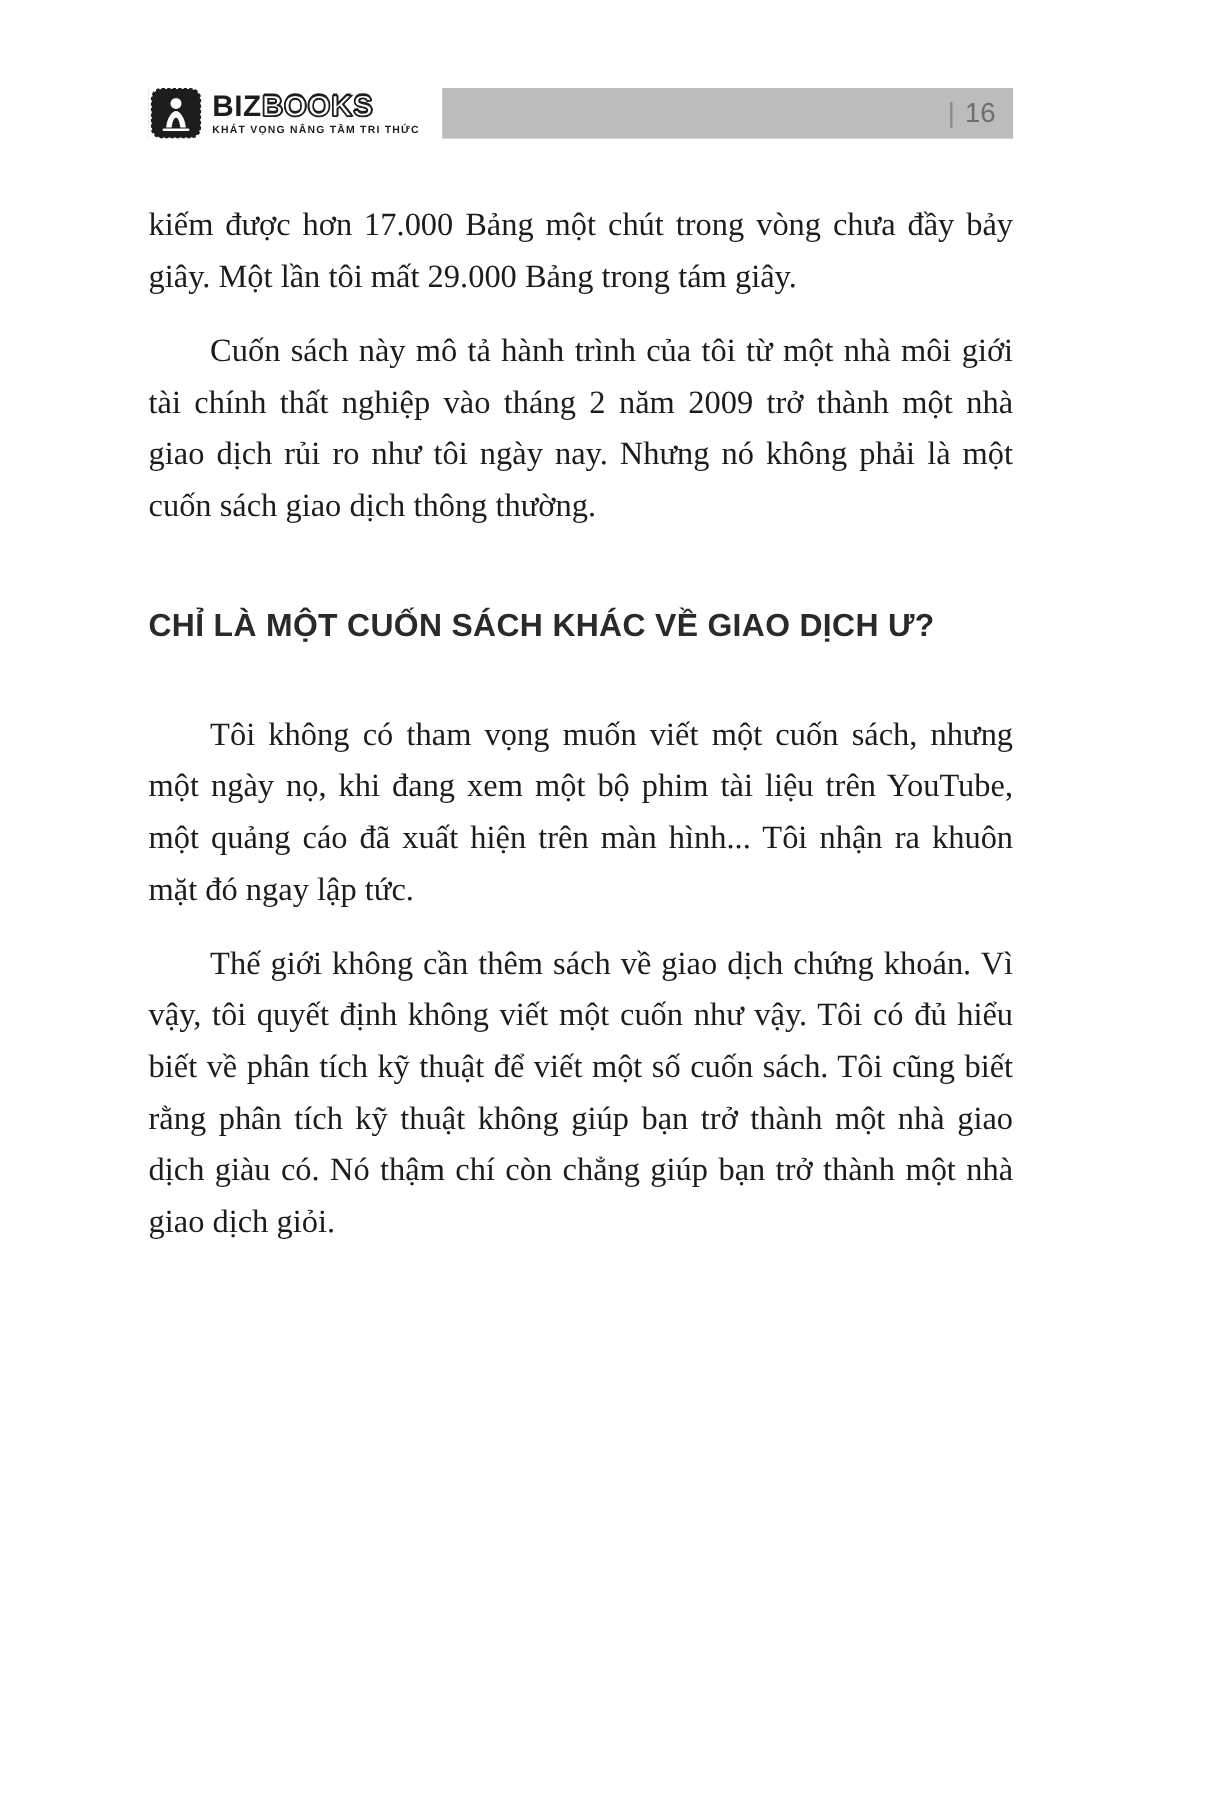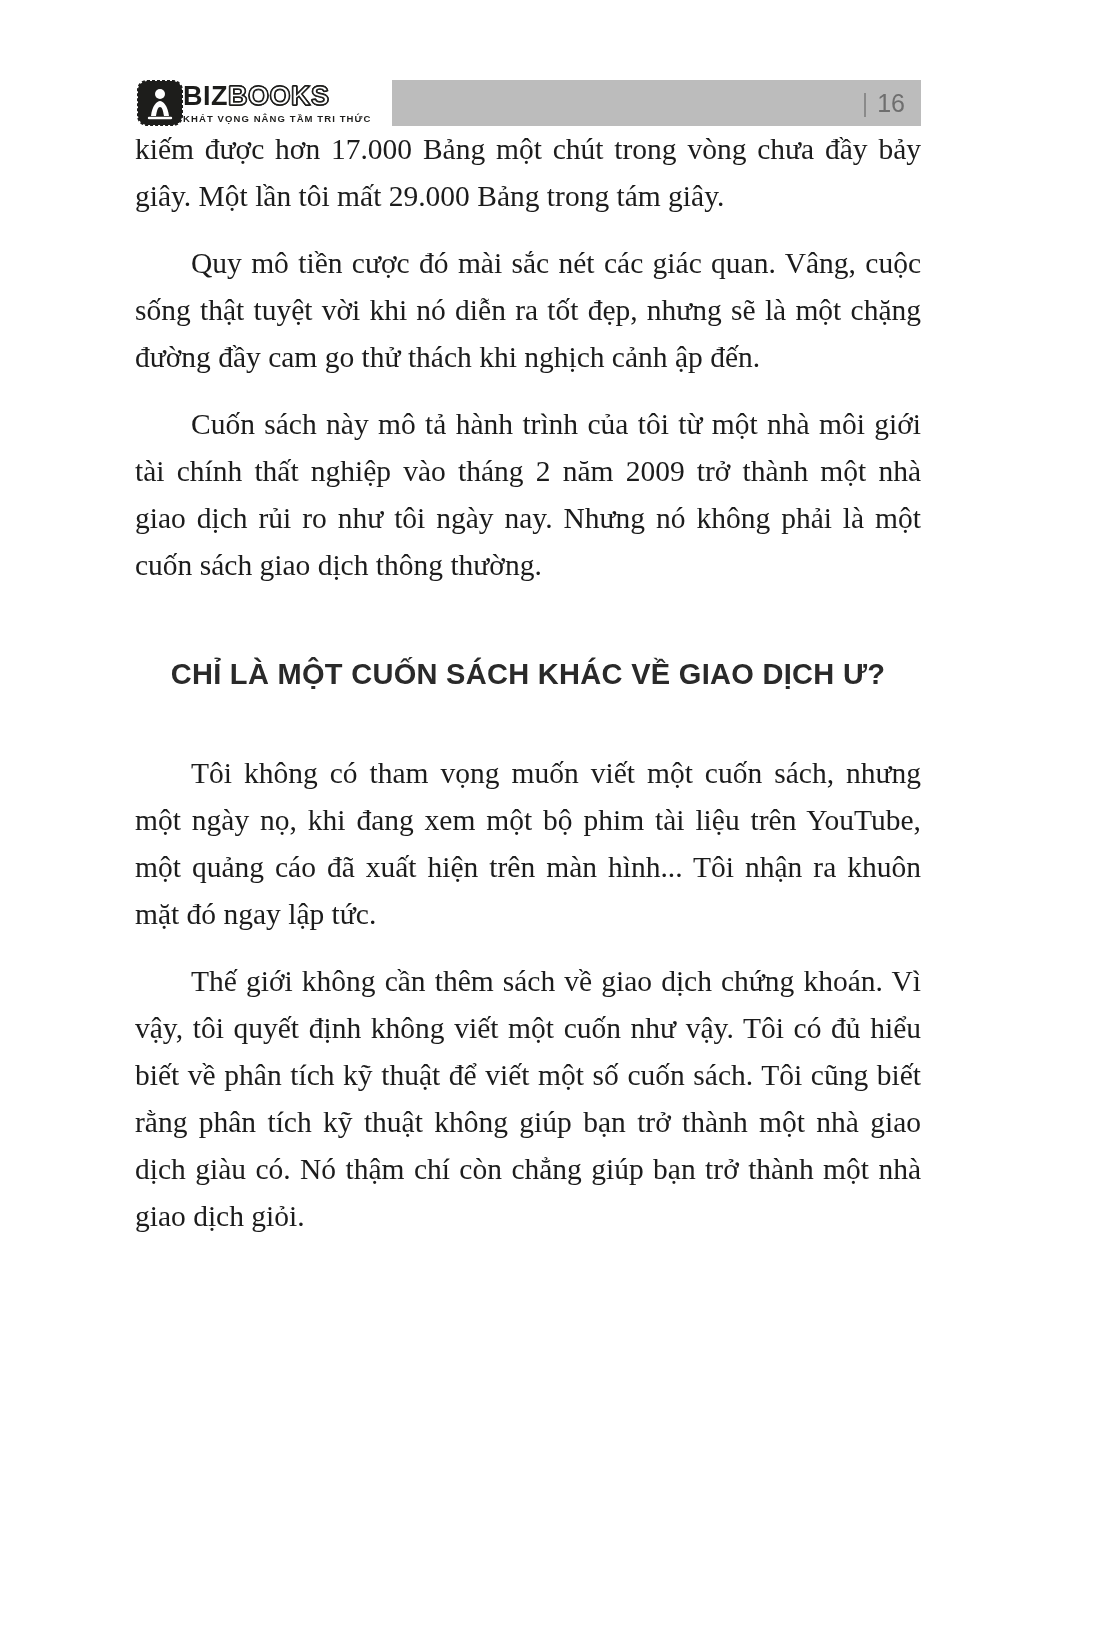--- a/index.html
+++ b/index.html
@@ -27,21 +27,21 @@
     height: 46px;
     background: #bcbcbc;
     display: flex;
     align-items: center;
     position: relative;
   }
   .logo-chip {
     background: #ffffff;
     display: flex;
     align-items: center;
-    gap: 0;
+    gap: 10px;
     padding: 4px 20px 4px 2px;
     margin-top: -8px;
     margin-bottom: -8px;
     height: 58px;
     box-sizing: border-box;
   }
   .logo-stamp {
     width: 46px;
     height: 46px;
     flex: 0 0 auto;
@@ -85,39 +85,40 @@
     display: flex;
     align-items: center;
     gap: 9px;
   }
   .page-number-wrap .divider {
     color: #8a8a8a;
     font-weight: 400;
   }
   
   .body-text {
+    margin-top: 56px;
     color: #1c1c1c;
     font-size: 29.5px;
     line-height: 47px;
     text-align: justify;
   }
   .body-text p {
     margin: 0 0 20px 0;
   }
   .body-text p.indent {
     text-indent: 56px;
   }
   .section-heading {
     font-family: "Liberation Sans", sans-serif;
     font-weight: 800;
     font-size: 29px;
     letter-spacing: 0.3px;
     color: #2a2a2a;
     margin: 62px 0 52px 0;
-    text-align: center;
+    text-align: left;
     text-indent: 0;
   }
 </style>
 </head>
 <body>
 
 <div class="page">
   <div class="content-col">
 
     <div class="header-bar">
@@ -135,21 +136,20 @@
         </div>
       </div>
       <div class="page-number-wrap">
         <span class="divider">|</span>
         <span>16</span>
       </div>
     </div>
 
     <div class="body-text">
       <p>kiếm được hơn 17.000 Bảng một chút trong vòng chưa đầy bảy giây. Một lần tôi mất 29.000 Bảng trong tám giây.</p>
-      <p class="indent">Quy mô tiền cược đó mài sắc nét các giác quan. Vâng, cuộc sống thật tuyệt vời khi nó diễn ra tốt đẹp, nhưng sẽ là một chặng đường đầy cam go thử thách khi nghịch cảnh ập đến.</p>
       <p class="indent">Cuốn sách này mô tả hành trình của tôi từ một nhà môi giới tài chính thất nghiệp vào tháng 2 năm 2009 trở thành một nhà giao dịch rủi ro như tôi ngày nay. Nhưng nó không phải là một cuốn sách giao dịch thông thường.</p>
       <h2 class="section-heading">CHỈ LÀ MỘT CUỐN SÁCH KHÁC VỀ GIAO DỊCH Ư?</h2>
       <p class="indent">Tôi không có tham vọng muốn viết một cuốn sách, nhưng một ngày nọ, khi đang xem một bộ phim tài liệu trên YouTube, một quảng cáo đã xuất hiện trên màn hình... Tôi nhận ra khuôn mặt đó ngay lập tức.</p>
       <p class="indent">Thế giới không cần thêm sách về giao dịch chứng khoán. Vì vậy, tôi quyết định không viết một cuốn như vậy. Tôi có đủ hiểu biết về phân tích kỹ thuật để viết một số cuốn sách. Tôi cũng biết rằng phân tích kỹ thuật không giúp bạn trở thành một nhà giao dịch giàu có. Nó thậm chí còn chẳng giúp bạn trở thành một nhà giao dịch giỏi.</p>
     </div>
 
   </div>
 </div>
 
 </body></html>

